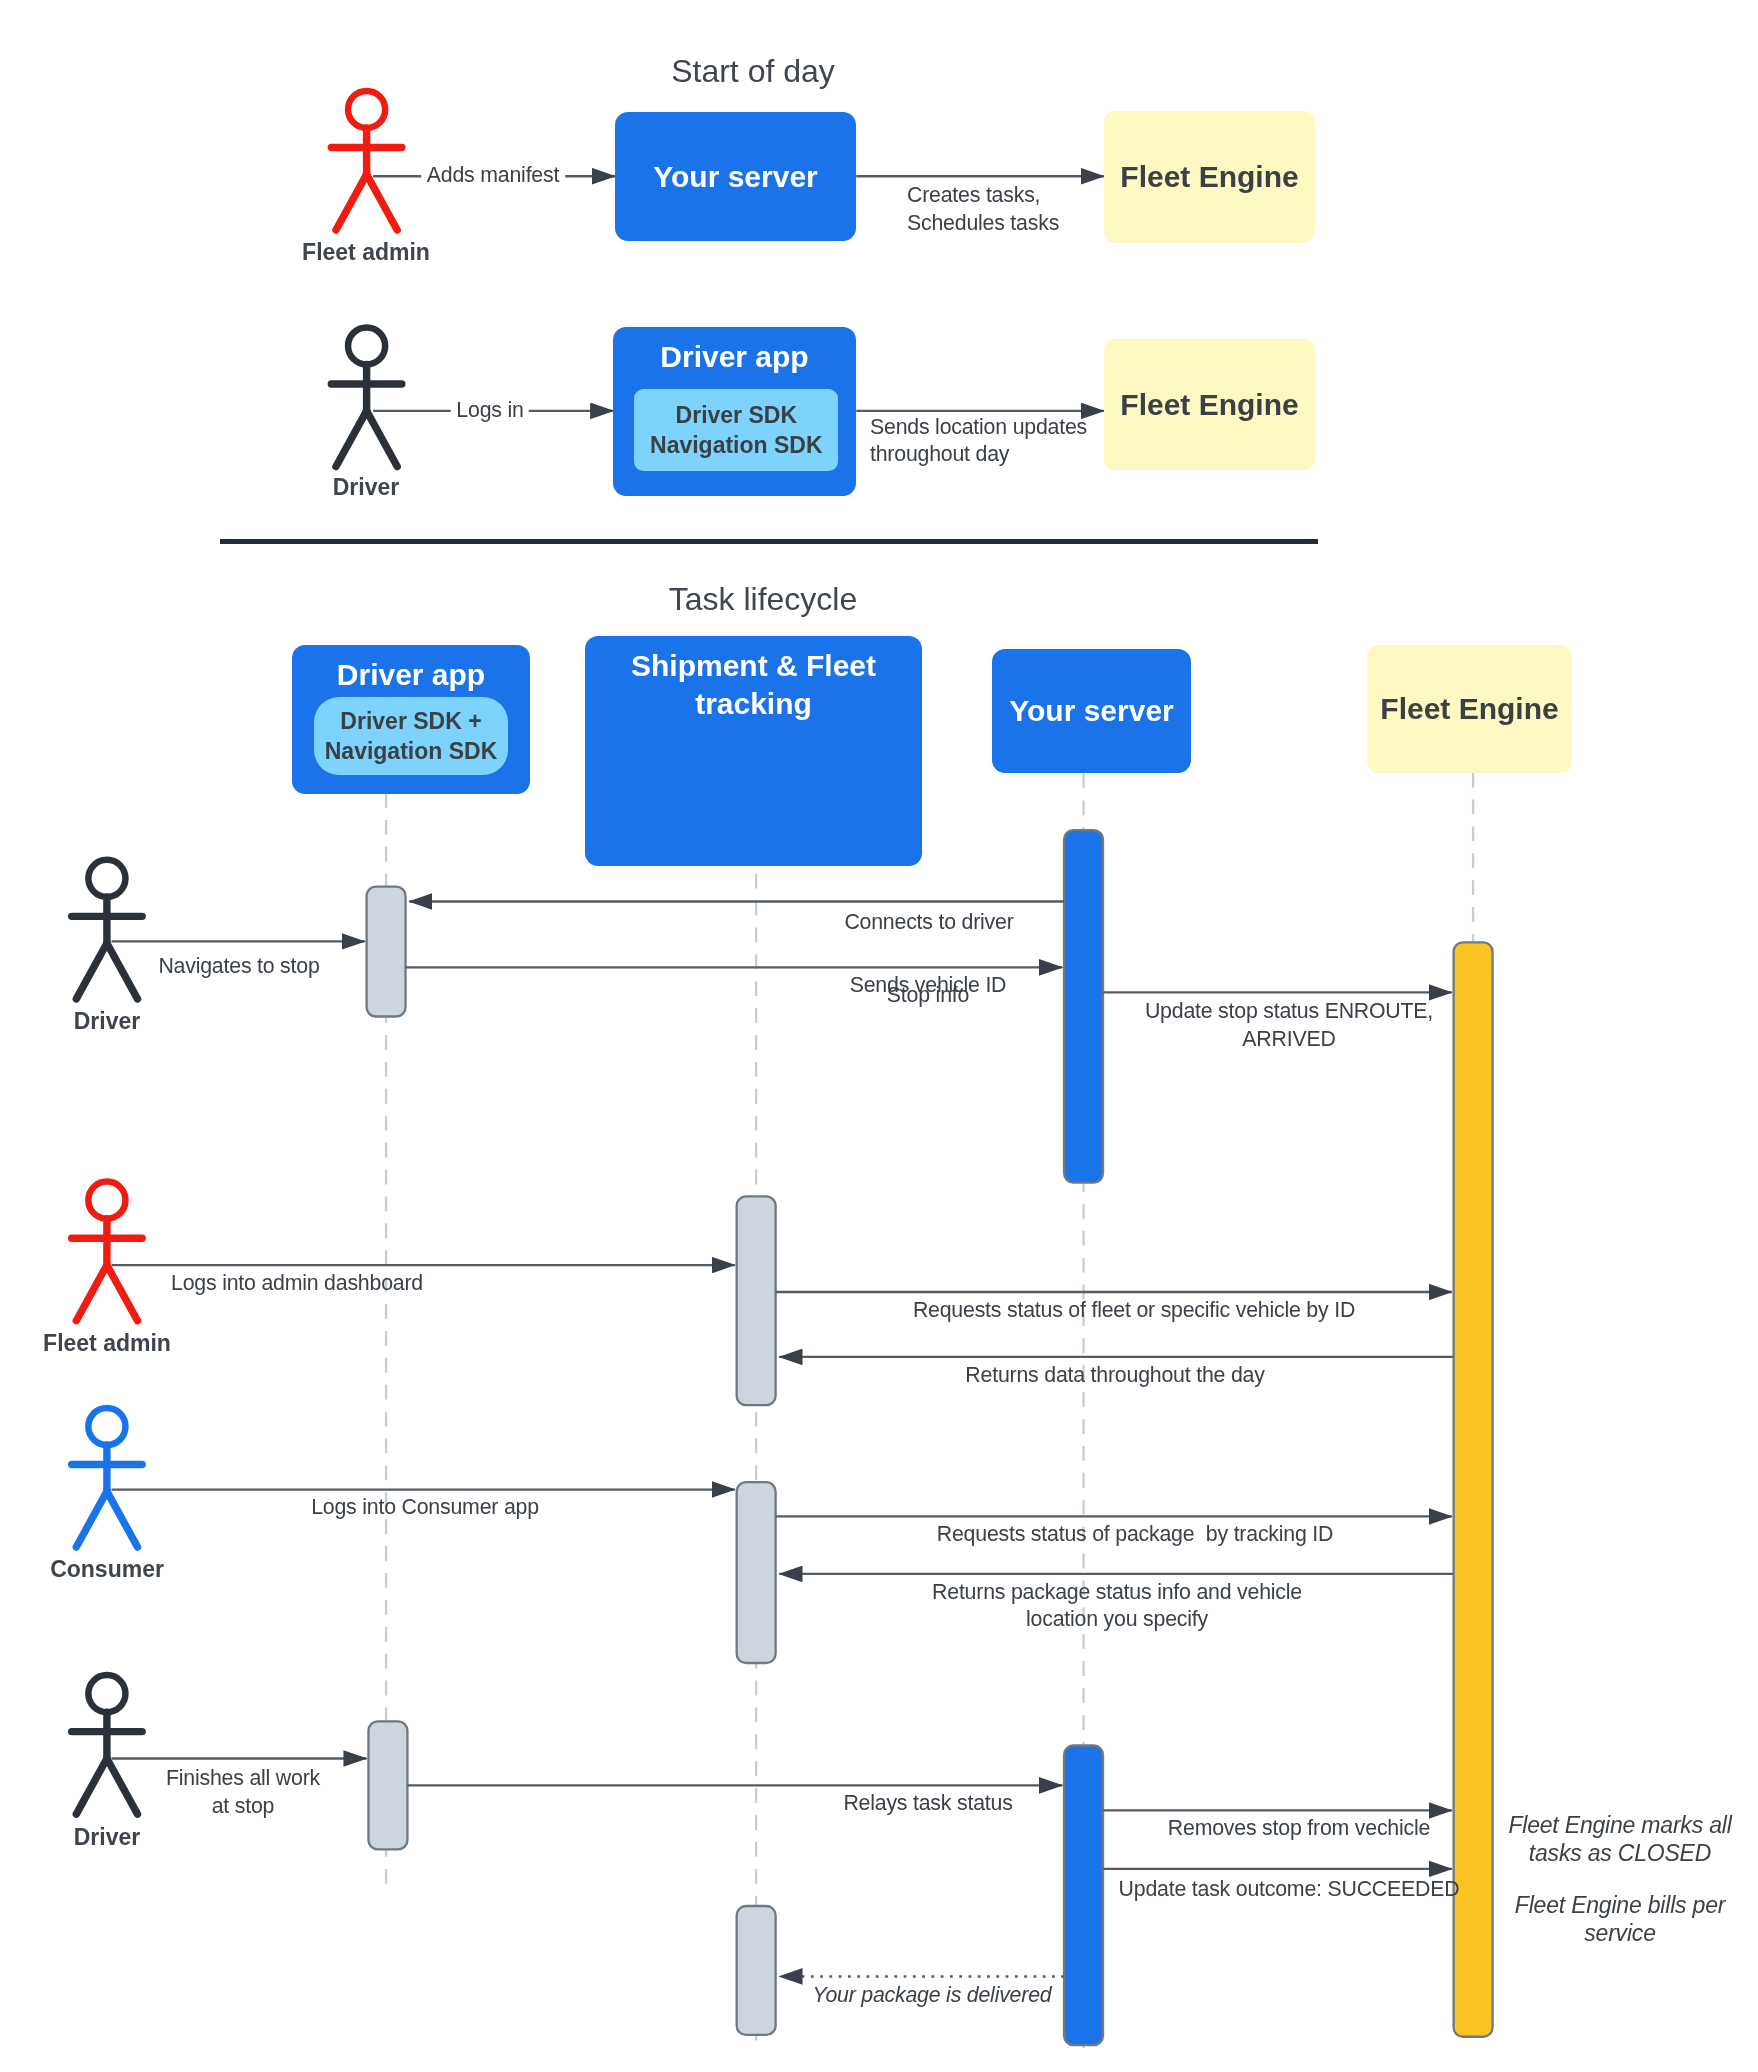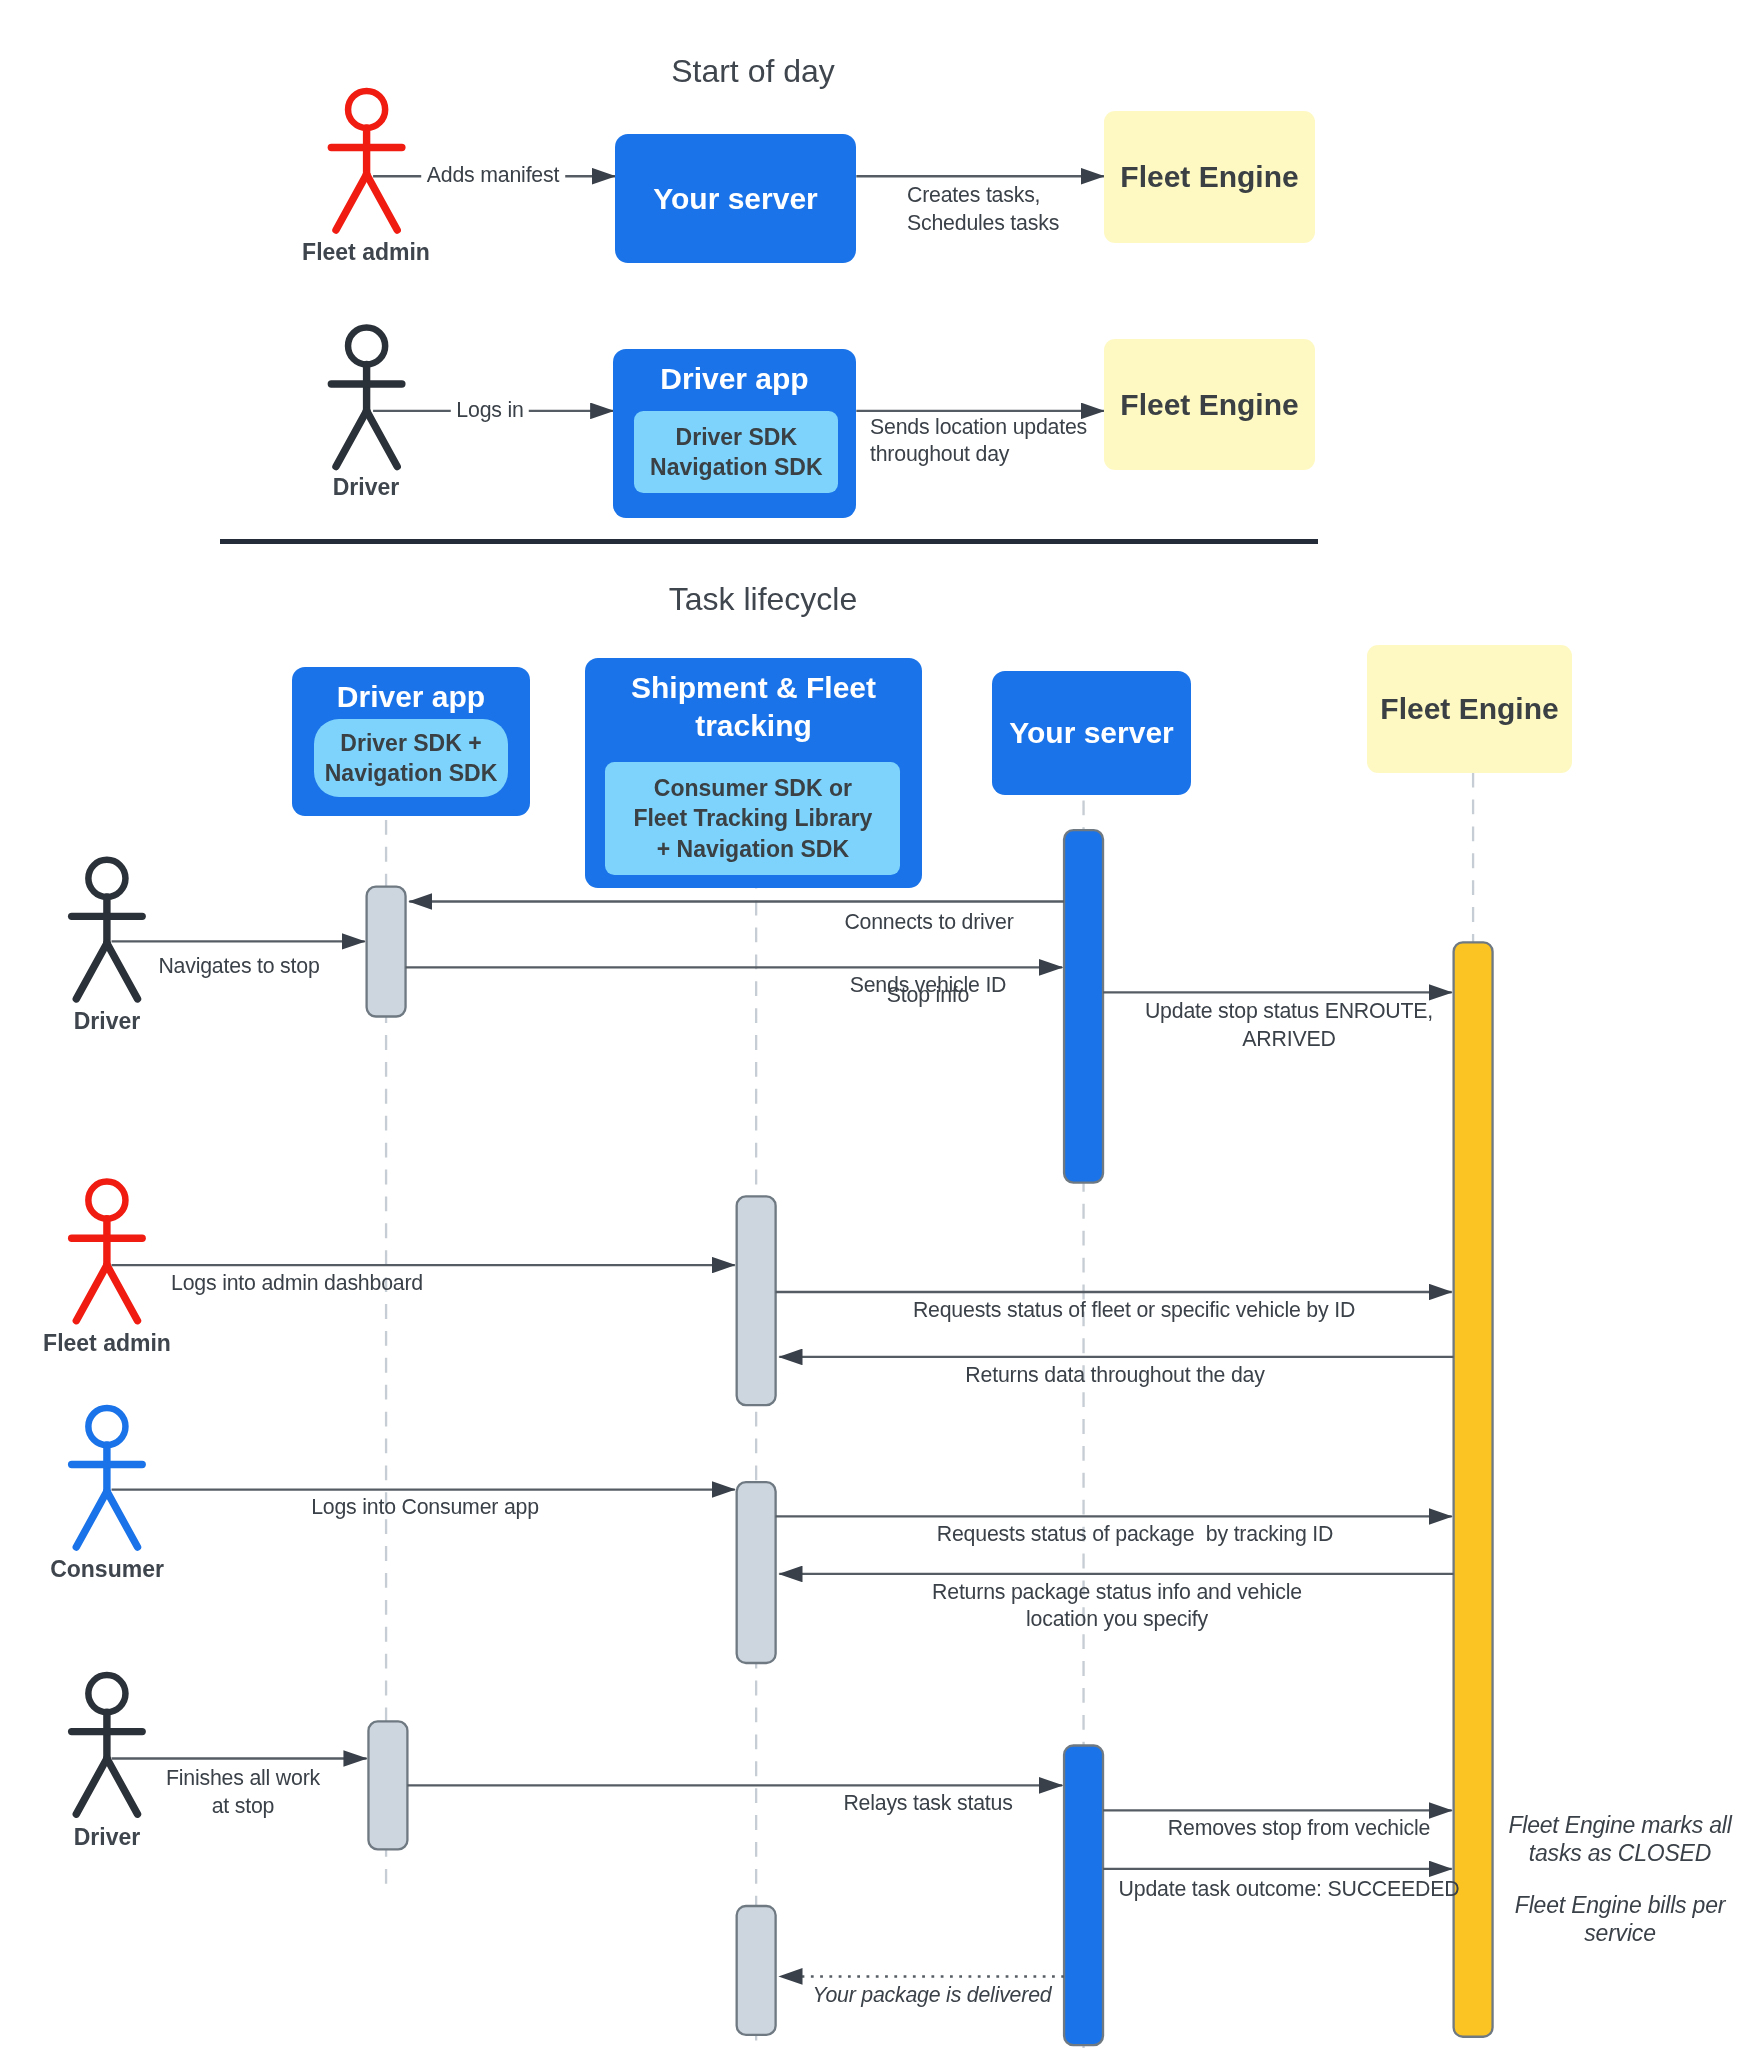--- a/index.html
+++ b/index.html
@@ -6,21 +6,21 @@
   body{width:1759px;height:2072px;position:relative;font-family:"Liberation Sans",sans-serif;}
   .canvas{position:absolute;left:0;top:0;width:1759px;height:2072px;overflow:hidden;background:#fff;}
   svg.overlay{position:absolute;left:0;top:0;z-index:1;}
   .sec-title{position:absolute;z-index:3;transform:translateX(-50%);font-size:32px;font-weight:500;color:#40464e;white-space:pre;}
   .lbl{position:absolute;z-index:3;font-size:21.3px;color:#3b4148;white-space:pre;transform:translateX(-50%);text-align:center;letter-spacing:-0.2px;}
   .lbl.left{transform:none;text-align:left;}
   .lbl.bg{background:#ffffff;padding:0 5.6px;line-height:31px;}
   .lbl.italic{font-style:italic;font-size:23px;}
   .lbl.small-italic{font-style:italic;font-size:21.3px;}
   .actor-label{position:absolute;z-index:3;transform:translateX(-50%);font-size:23px;font-weight:700;color:#3f454d;white-space:pre;}
-  .hdr-blue{position:absolute;z-index:2;background:#1a73e8;border-radius:13px;color:#fff;font-weight:700;font-size:30px;text-align:center;box-sizing:border-box;margin-top:22px;}
+  .hdr-blue{position:absolute;z-index:2;background:#1a73e8;border-radius:13px;color:#fff;font-weight:700;font-size:30px;text-align:center;box-sizing:border-box;}
   .hdr-yellow{position:absolute;z-index:2;background:#fef9c3;border-radius:11px;color:#3a4043;font-weight:700;font-size:30px;display:flex;align-items:center;justify-content:center;box-sizing:border-box;}
   .hdr-blue.center{display:flex;align-items:center;justify-content:center;}
   .sub-yellow{position:absolute;background:#7dd3fc;border-radius:9.3px;color:#3a4043;font-weight:700;font-size:23px;display:flex;flex-direction:column;align-items:center;justify-content:center;line-height:1.32;box-sizing:border-box;}
   .divider{position:absolute;z-index:2;background:#242c39;}
 </style>
 </head>
 <body>
 
 <div class="canvas">
 
@@ -135,25 +135,20 @@
   <div class="hdr-blue" style="left:292px;top:645px;width:238px;height:149px;padding-top:13px;">
     <div>Driver app</div>
     <div class="sub-yellow" style="left:22px;top:52px;width:194px;height:78px;border-radius:25px;">
       <div>Driver SDK +</div>
       <div>Navigation SDK</div>
     </div>
   </div>
   <div class="hdr-blue" style="left:585px;top:636px;width:337px;height:230px;padding-top:11px;line-height:1.25;">
     <div>Shipment &amp; Fleet</div>
     <div>tracking</div>
-    <div class="sub-yellow" style="left:20.4px;top:104px;width:295px;height:113px;">
-      <div>Consumer SDK or</div>
-      <div>Fleet Tracking Library</div>
-      <div>+ Navigation SDK</div>
-    </div>
   </div>
   <div class="hdr-blue center" style="left:992px;top:649px;width:199px;height:124px;">
     <span>Your server</span>
   </div>
   <div class="hdr-yellow" style="left:1367px;top:645px;width:205px;height:128px;">
     <span>Fleet Engine</span>
   </div>
 
   <div class="actor-label" style="left:366px;top:239px;">Fleet admin</div>
   <div class="actor-label" style="left:366px;top:474px;">Driver</div>

